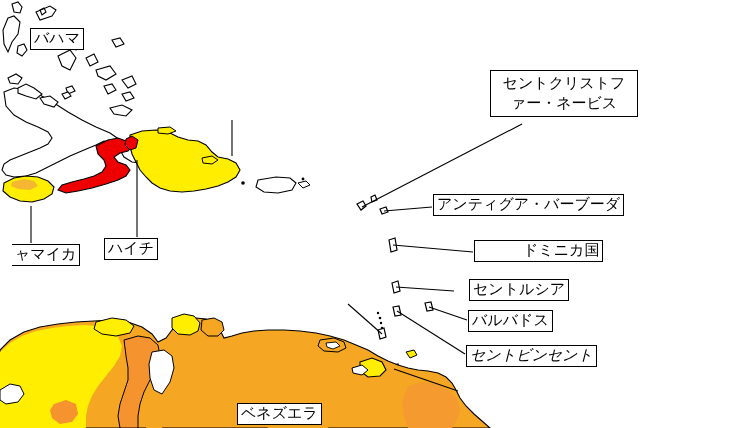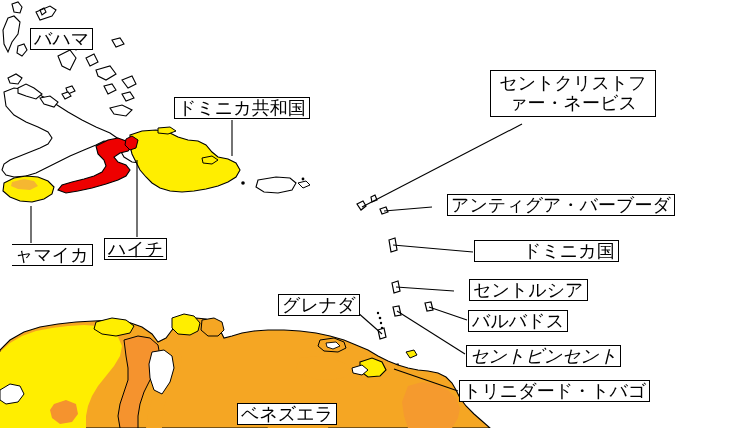--- a/index.html
+++ b/index.html
@@ -24,21 +24,21 @@
     width: 755px;
     height: 428px;
   }
   .map-label {
     position: absolute;
     box-sizing: border-box;
     background: #ffffff;
     border: 1px solid #000000;
     color: #000000;
     font-family: "DejaVu Sans", "Liberation Sans", sans-serif;
-    font-size: 18px;
+    font-size: 15px;
     line-height: 17px;
     white-space: nowrap;
     padding: 1px 3px 2px 3px;
     text-align: center;
     letter-spacing: 0px;
   }
   .map-label.two-line {
     white-space: normal;
     line-height: 20px;
     padding: 2px 4px 3px 4px;
@@ -196,37 +196,34 @@
       <line x1="429" y1="307" x2="467" y2="320"></line>
       <line x1="397" y1="311" x2="465" y2="354"></line>
       <line x1="382" y1="334" x2="348" y2="304"></line>
       <line x1="394" y1="369" x2="458" y2="391"></line>
     </g>
 
   </svg>
 
   <div class="map-label" style="left:30px; top:28px;">バハマ</div>
 
-  <div class="map-label" style="left:174px; top:97px;">ドミニカ共和国</div>
-
-  <div class="map-label two-line" style="left:490px; top:70px; width:166px;">セントクリストファー・ネービス</div>
-
-  <div class="map-label" style="left:447px; top:194px;">アンティグア・バーブーダ</div>
+
+  <div class="map-label two-line" style="left:490px; top:70px; width:148px;">セントクリストファー・ネービス</div>
+
+  <div class="map-label" style="left:433px; top:194px;">アンティグア・バーブーダ</div>
 
   <div class="map-label clipped-left" style="left:12px; top:244px;">ャマイカ</div>
 
-  <div class="map-label" style="left:104px; top:238px;text-decoration:underline;">ハイチ</div>
+  <div class="map-label" style="left:104px; top:238px;">ハイチ</div>
 
   <div class="map-label" style="left:474px; top:240px;padding-left:48px;">ドミニカ国</div>
 
   <div class="map-label" style="left:469px; top:279px;">セントルシア</div>
 
-  <div class="map-label" style="left:278px; top:294px;">グレナダ</div>
 
   <div class="map-label" style="left:468px; top:310px;">バルバドス</div>
 
   <div class="map-label" style="left:466px; top:345px;font-style:italic;">セントビンセント</div>
 
-  <div class="map-label" style="left:459px; top:380px;">トリニダード・トバゴ</div>
 
   <div class="map-label" style="left:237px; top:403px;">ベネズエラ</div>
 
 </div>
 
 </body></html>

